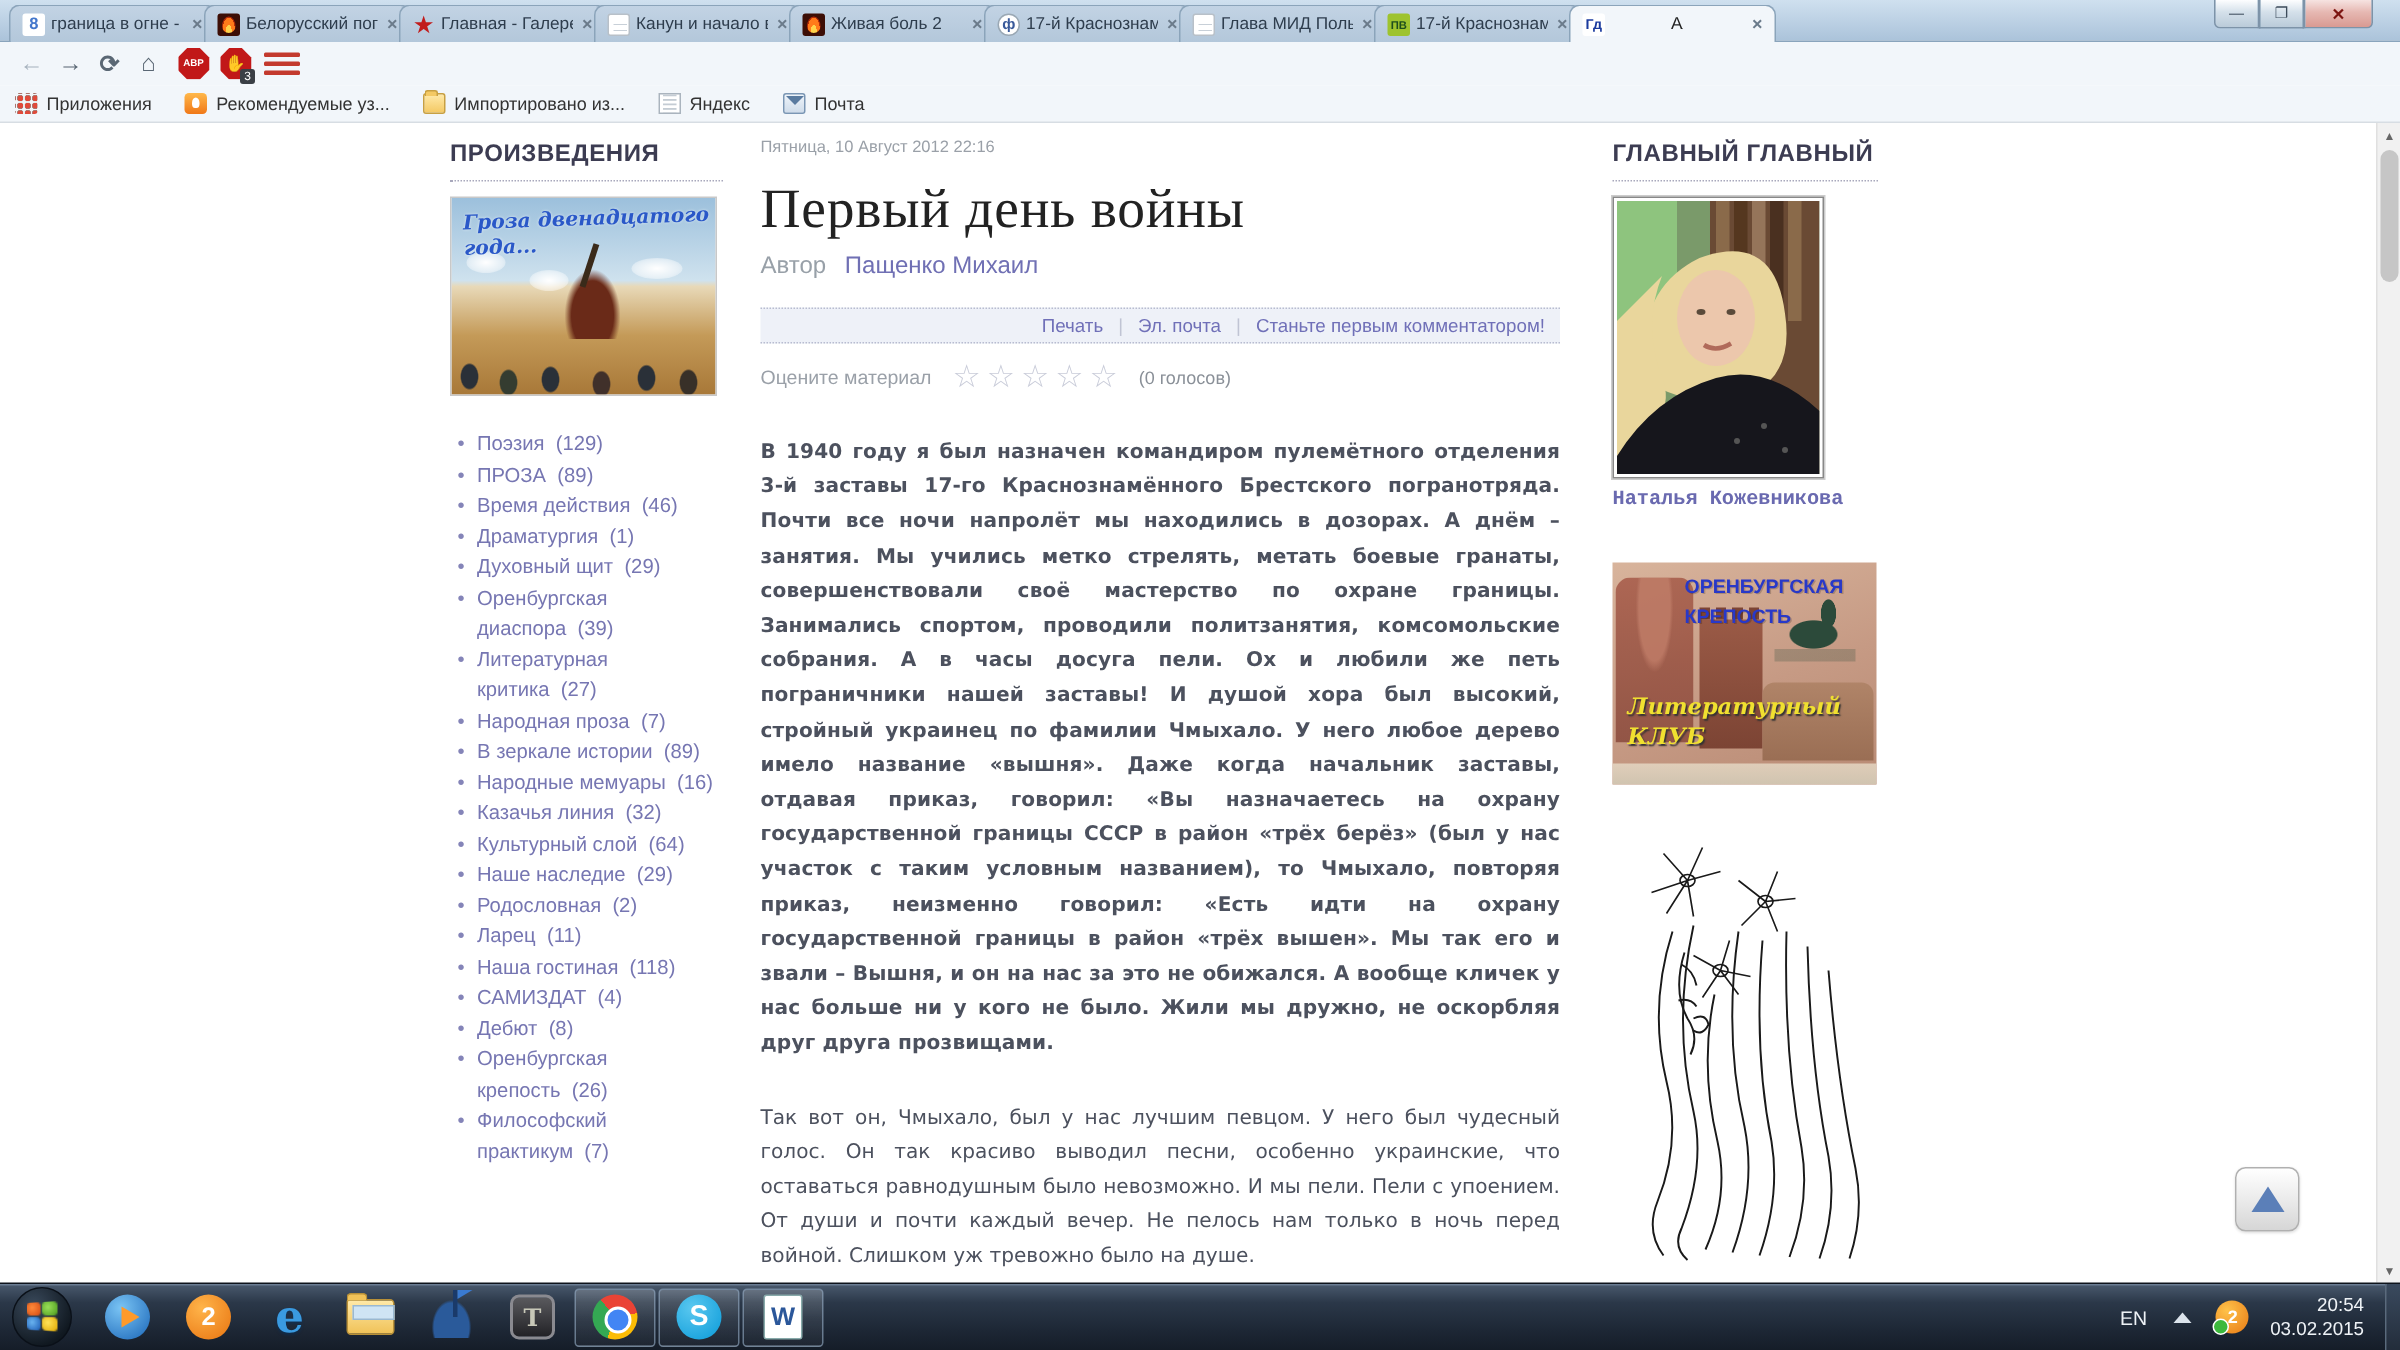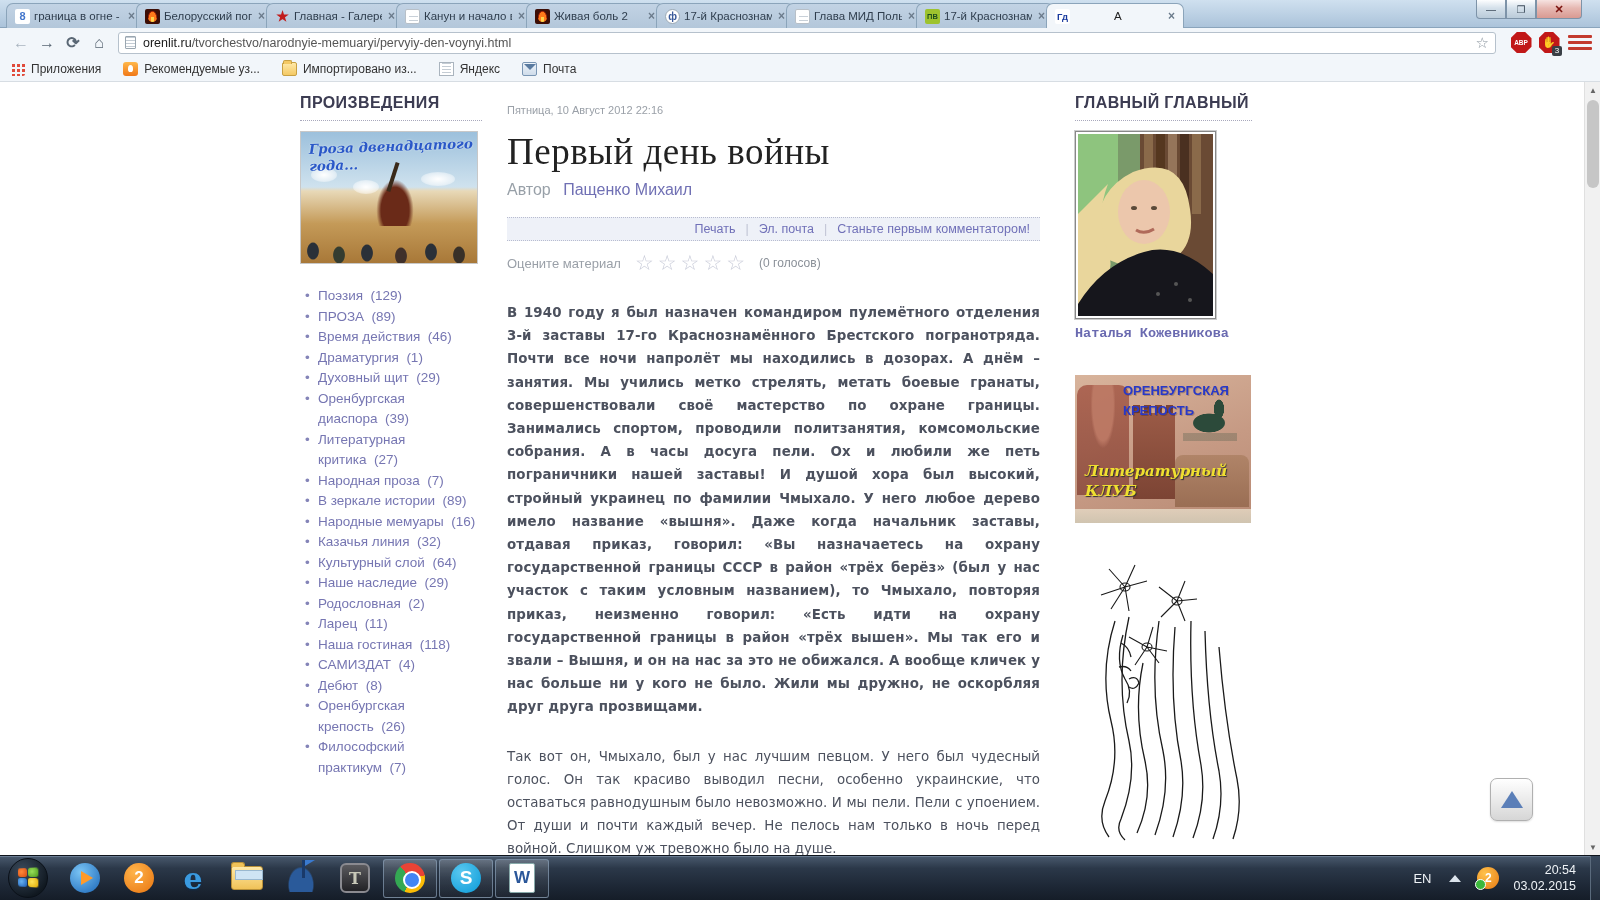--- a/index.html
+++ b/index.html
@@ -95,21 +95,21 @@
   .bi-folder::before { content:""; position:absolute; left:0; top:-3px; width:7px; height:3px; background:#f4c964; border:1px solid #c8a042; border-bottom:none; border-radius:2px 2px 0 0; }
   .bi-doc { background:#fff; border:1px solid #aab4be;
     background-image:linear-gradient(#c4ccd4 1px, transparent 1px); background-size:70% 3px; background-position:2px 3px; background-repeat:repeat-y; }
   .bi-mail { background:linear-gradient(#eef4fa,#cfdcea); border:1px solid #7a96b4; border-radius:2px; }
   .bi-mail::before { content:""; position:absolute; left:1px; top:1px; border-left:6px solid transparent; border-right:6px solid transparent; border-top:6px solid #5a7ba0; }
 
   
   .page { position:absolute; left:0; top:82px; width:1584px; height:773px; background:#fff; overflow:hidden; }
 
   .col-left { position:absolute; left:300px; top:12px; width:182px; }
-  .col-main { position:absolute; left:507px; top:22px; width:533px; }
+  .col-main { position:absolute; left:507px; top:10px; width:533px; }
   .col-right { position:absolute; left:1075px; top:12px; width:177px; }
 
   h2.widget { font-size:16px; font-weight:bold; color:#3c3c52; letter-spacing:.4px;
     padding-bottom:8px; border-bottom:1px dotted #a8a8bc; }
 
   
   .painting { margin-top:10px; width:178px; height:133px; position:relative; overflow:hidden; border:1px solid #c8c8c8;
     background:linear-gradient(#9cc0dc 0%, #cfe2ee 42%, #e8d9b8 45%, #c49a58 70%, #a87838 100%); }
   .painting .smoke { position:absolute; width:26px; height:14px; background:radial-gradient(#ffffff, #ffffff88 60%, transparent); border-radius:50%; }
   .painting .rider { position:absolute; left:72px; top:42px; width:44px; height:52px;
@@ -282,25 +282,20 @@
     <div class="winbtn">❐</div>
     <div class="winbtn close">✕</div>
   </div>
 </div>
 
 <div class="toolbar">
   <div class="navbtn disabled">←</div>
   <div class="navbtn">→</div>
   <div class="navbtn">⟳</div>
   <div class="navbtn">⌂</div>
-  <div class="omnibox">
-    <span class="omni-doc"></span>
-    <span class="omni-url"><b>orenlit.ru</b><span style="color:#555">/tvorchestvo/narodnyie-memuaryi/pervyiy-den-voynyi.html</span></span>
-    <span class="omni-star">☆</span>
-  </div>
   <div class="ext">
     <div class="octagon">ABP</div>
   </div>
   <div class="ext">
     <div class="octagon hand">✋</div>
     <div class="badge">3</div>
   </div>
   <div class="menubtn">
       <span></span>
       <span></span>

